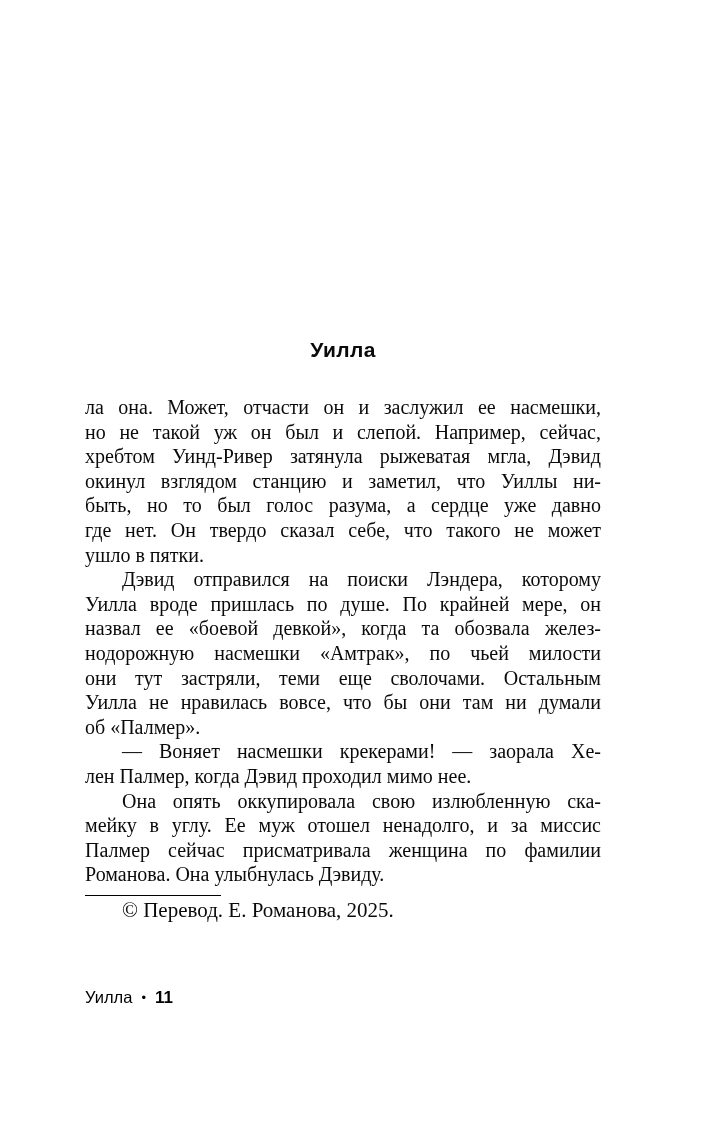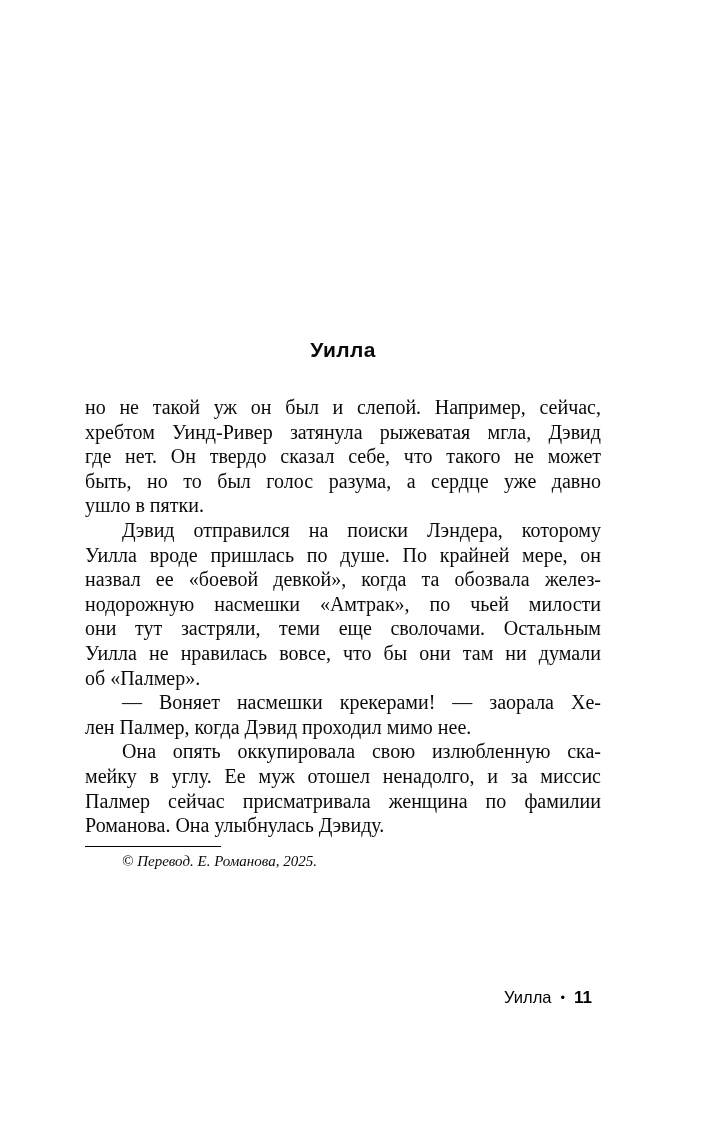--- a/index.html
+++ b/index.html
@@ -38,31 +38,29 @@
   .line.first { text-indent: 37px; }
   .line.last { text-align-last: left; }
   .footnote { margin-top: 8px; }
   .footnote-rule {
     width: 136px;
     height: 0;
     border-top: 1px solid #000;
     margin: 0 0 5px 0;
   }
   .footnote-text {
-    font-size: 15px;
+    font-size: 21px;
     line-height: 19px;
     text-indent: 37px;
-    font-style: italic;
   }
   .page-footer {
     position: absolute;
     left: 85px;
     top: 988px;
     width: 507px;
-    text-align: right;
     font-family: "Liberation Sans", sans-serif;
     font-size: 16.5px;
     color: #000;
   }
   .page-footer .bullet {
     display: inline-block;
     margin: 0 9px;
     font-size: 13px;
     vertical-align: 1px;
   }
@@ -72,24 +70,26 @@
   }
 </style>
 </head>
 <body>
 
 <div class="column">
   <h1 class="chapter-title">Уилла</h1>
 
   <div class="body-text" id="paragraphs">
       <div class="paragraph">
+        <div class="line">ла она. Может, отчасти он и заслужил ее насмешки,</div>
         <div class="line">но не такой уж он был и слепой. Например, сейчас,</div>
         <div class="line">хребтом Уинд-Ривер затянула рыжеватая мгла, Дэвид</div>
+        <div class="line">окинул взглядом станцию и заметил, что Уиллы ни-</div>
+        <div class="line">быть, но то был голос разума, а сердце уже давно</div>
         <div class="line">где нет. Он твердо сказал себе, что такого не может</div>
-        <div class="line">быть, но то был голос разума, а сердце уже давно</div>
         <div class="line last">ушло в пятки.</div>
       </div>
       <div class="paragraph">
         <div class="line first">Дэвид отправился на поиски Лэндера, которому</div>
         <div class="line">Уилла вроде пришлась по душе. По крайней мере, он</div>
         <div class="line">назвал ее «боевой девкой», когда та обозвала желез-</div>
         <div class="line">нодорожную насмешки «Амтрак», по чьей милости</div>
         <div class="line">они тут застряли, теми еще сволочами. Остальным</div>
         <div class="line">Уилла не нравилась вовсе, что бы они там ни думали</div>
         <div class="line last">об «Палмер».</div>

